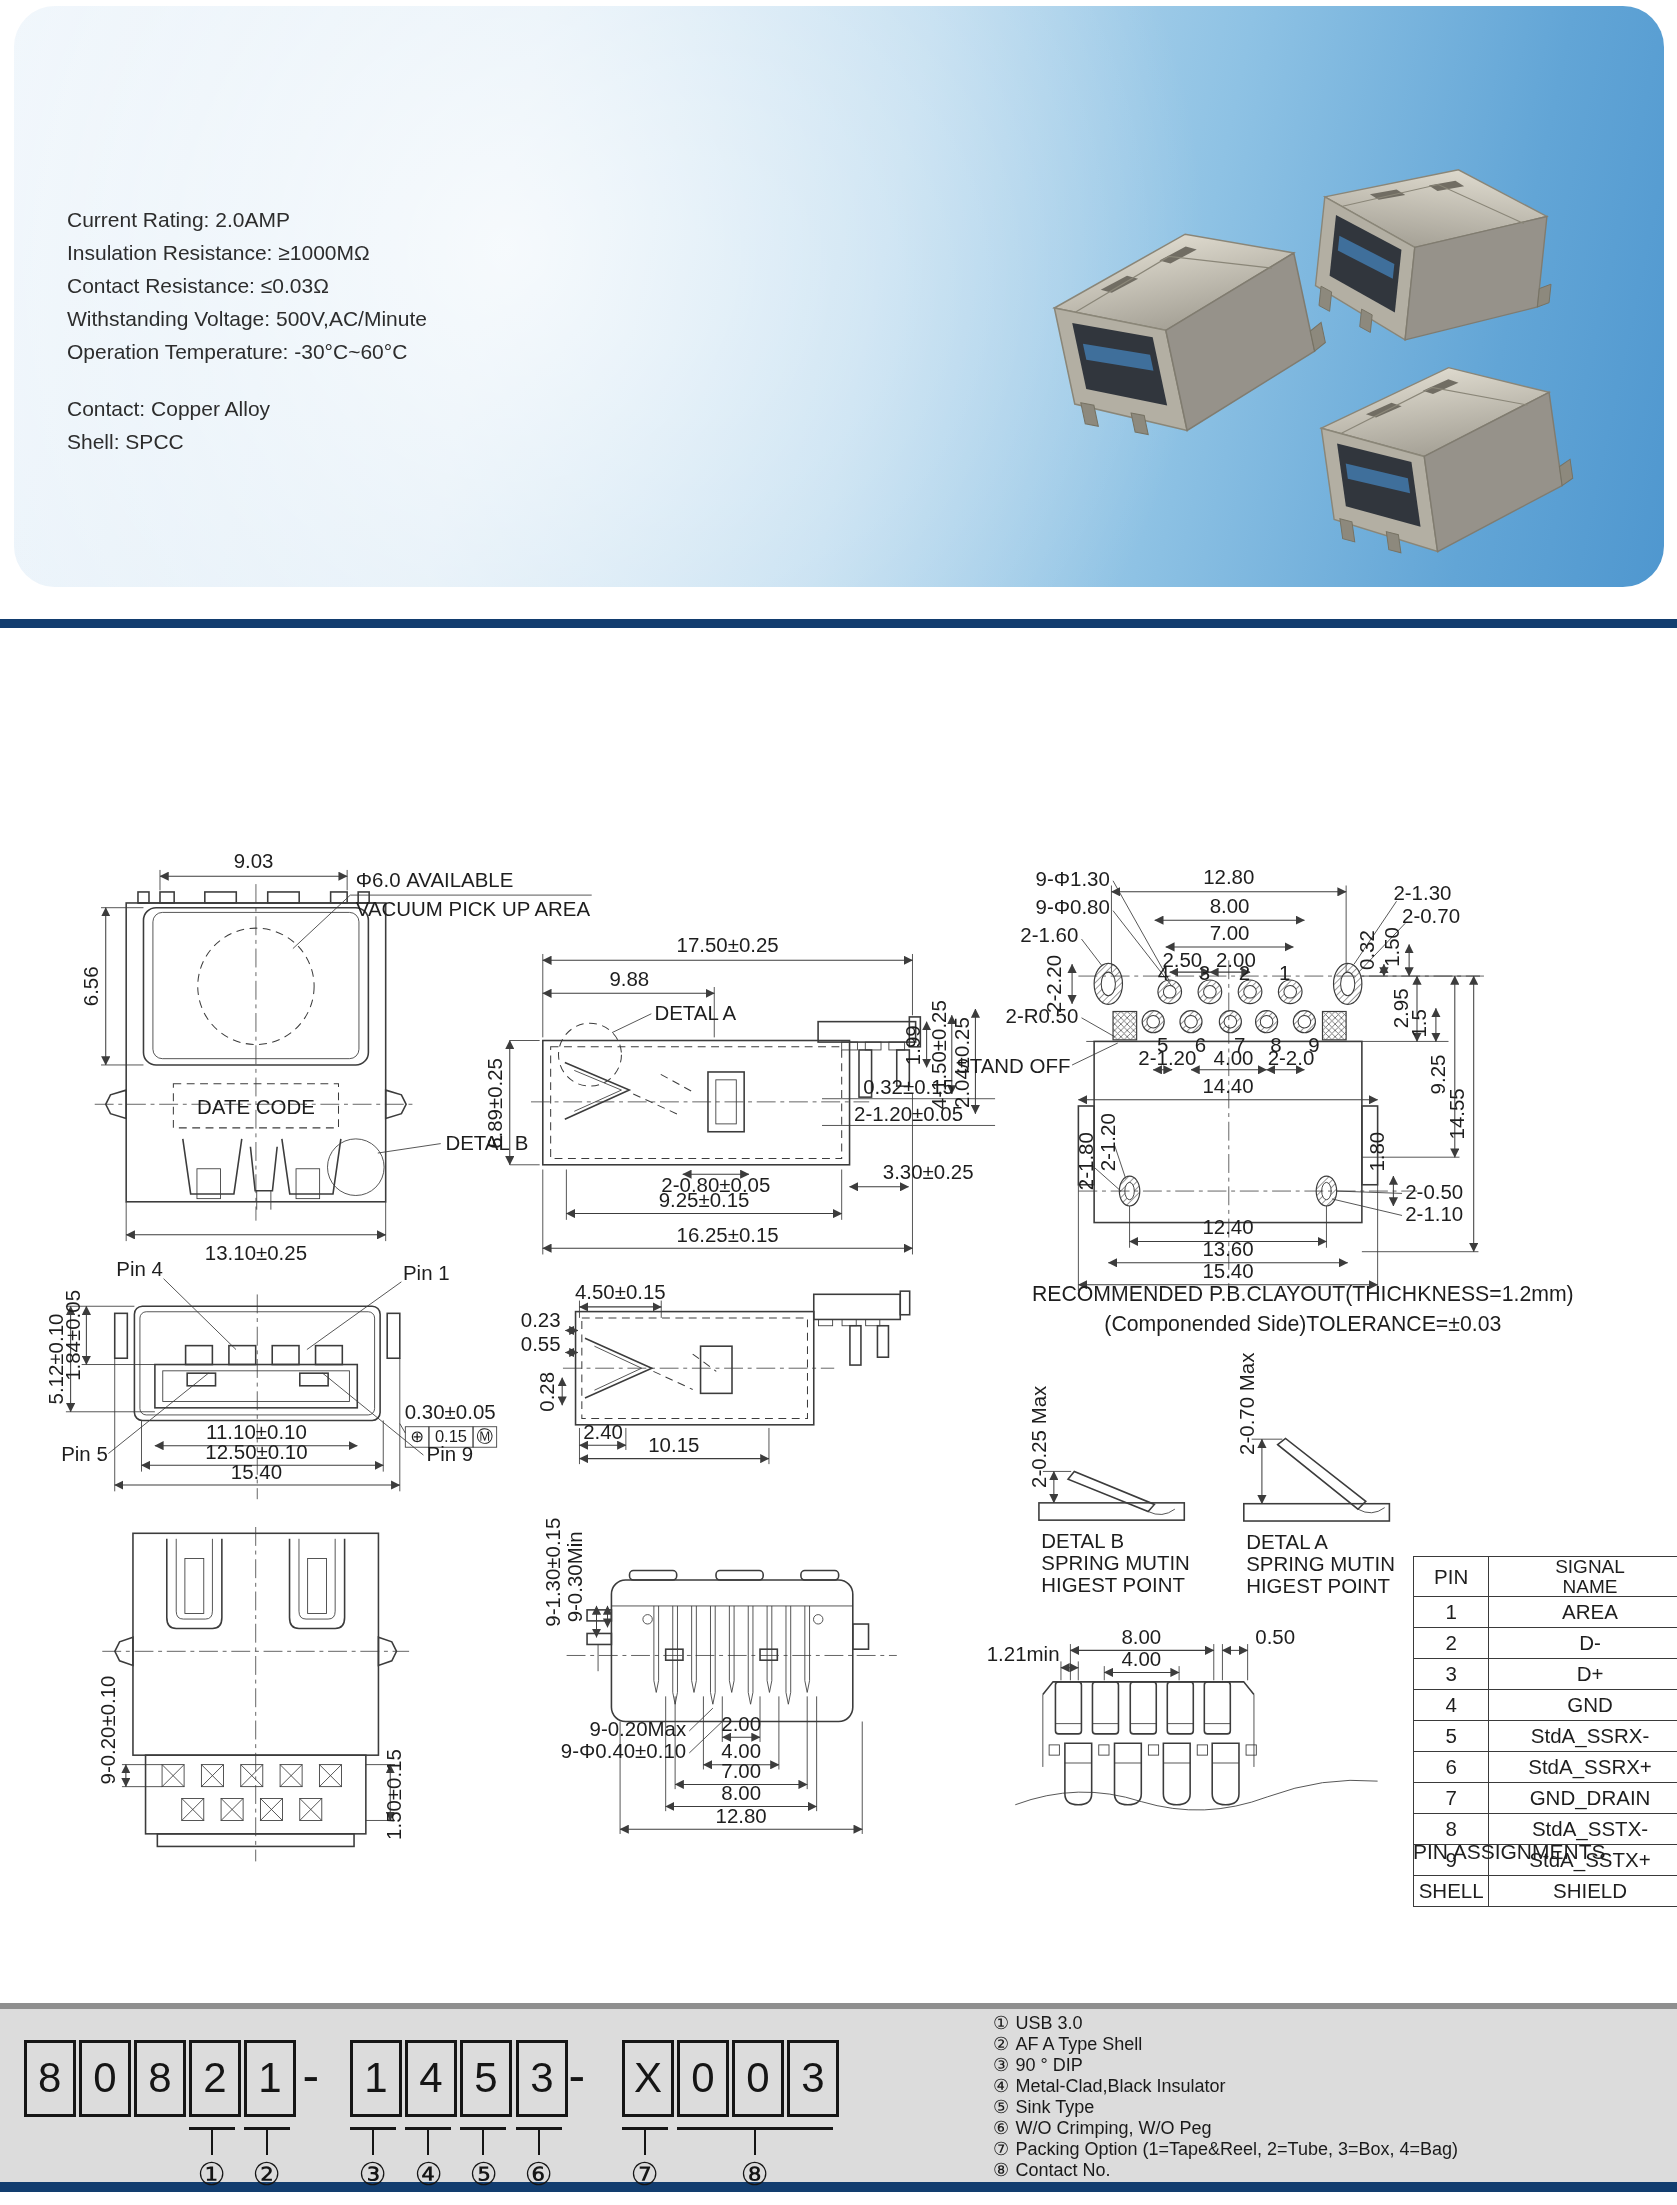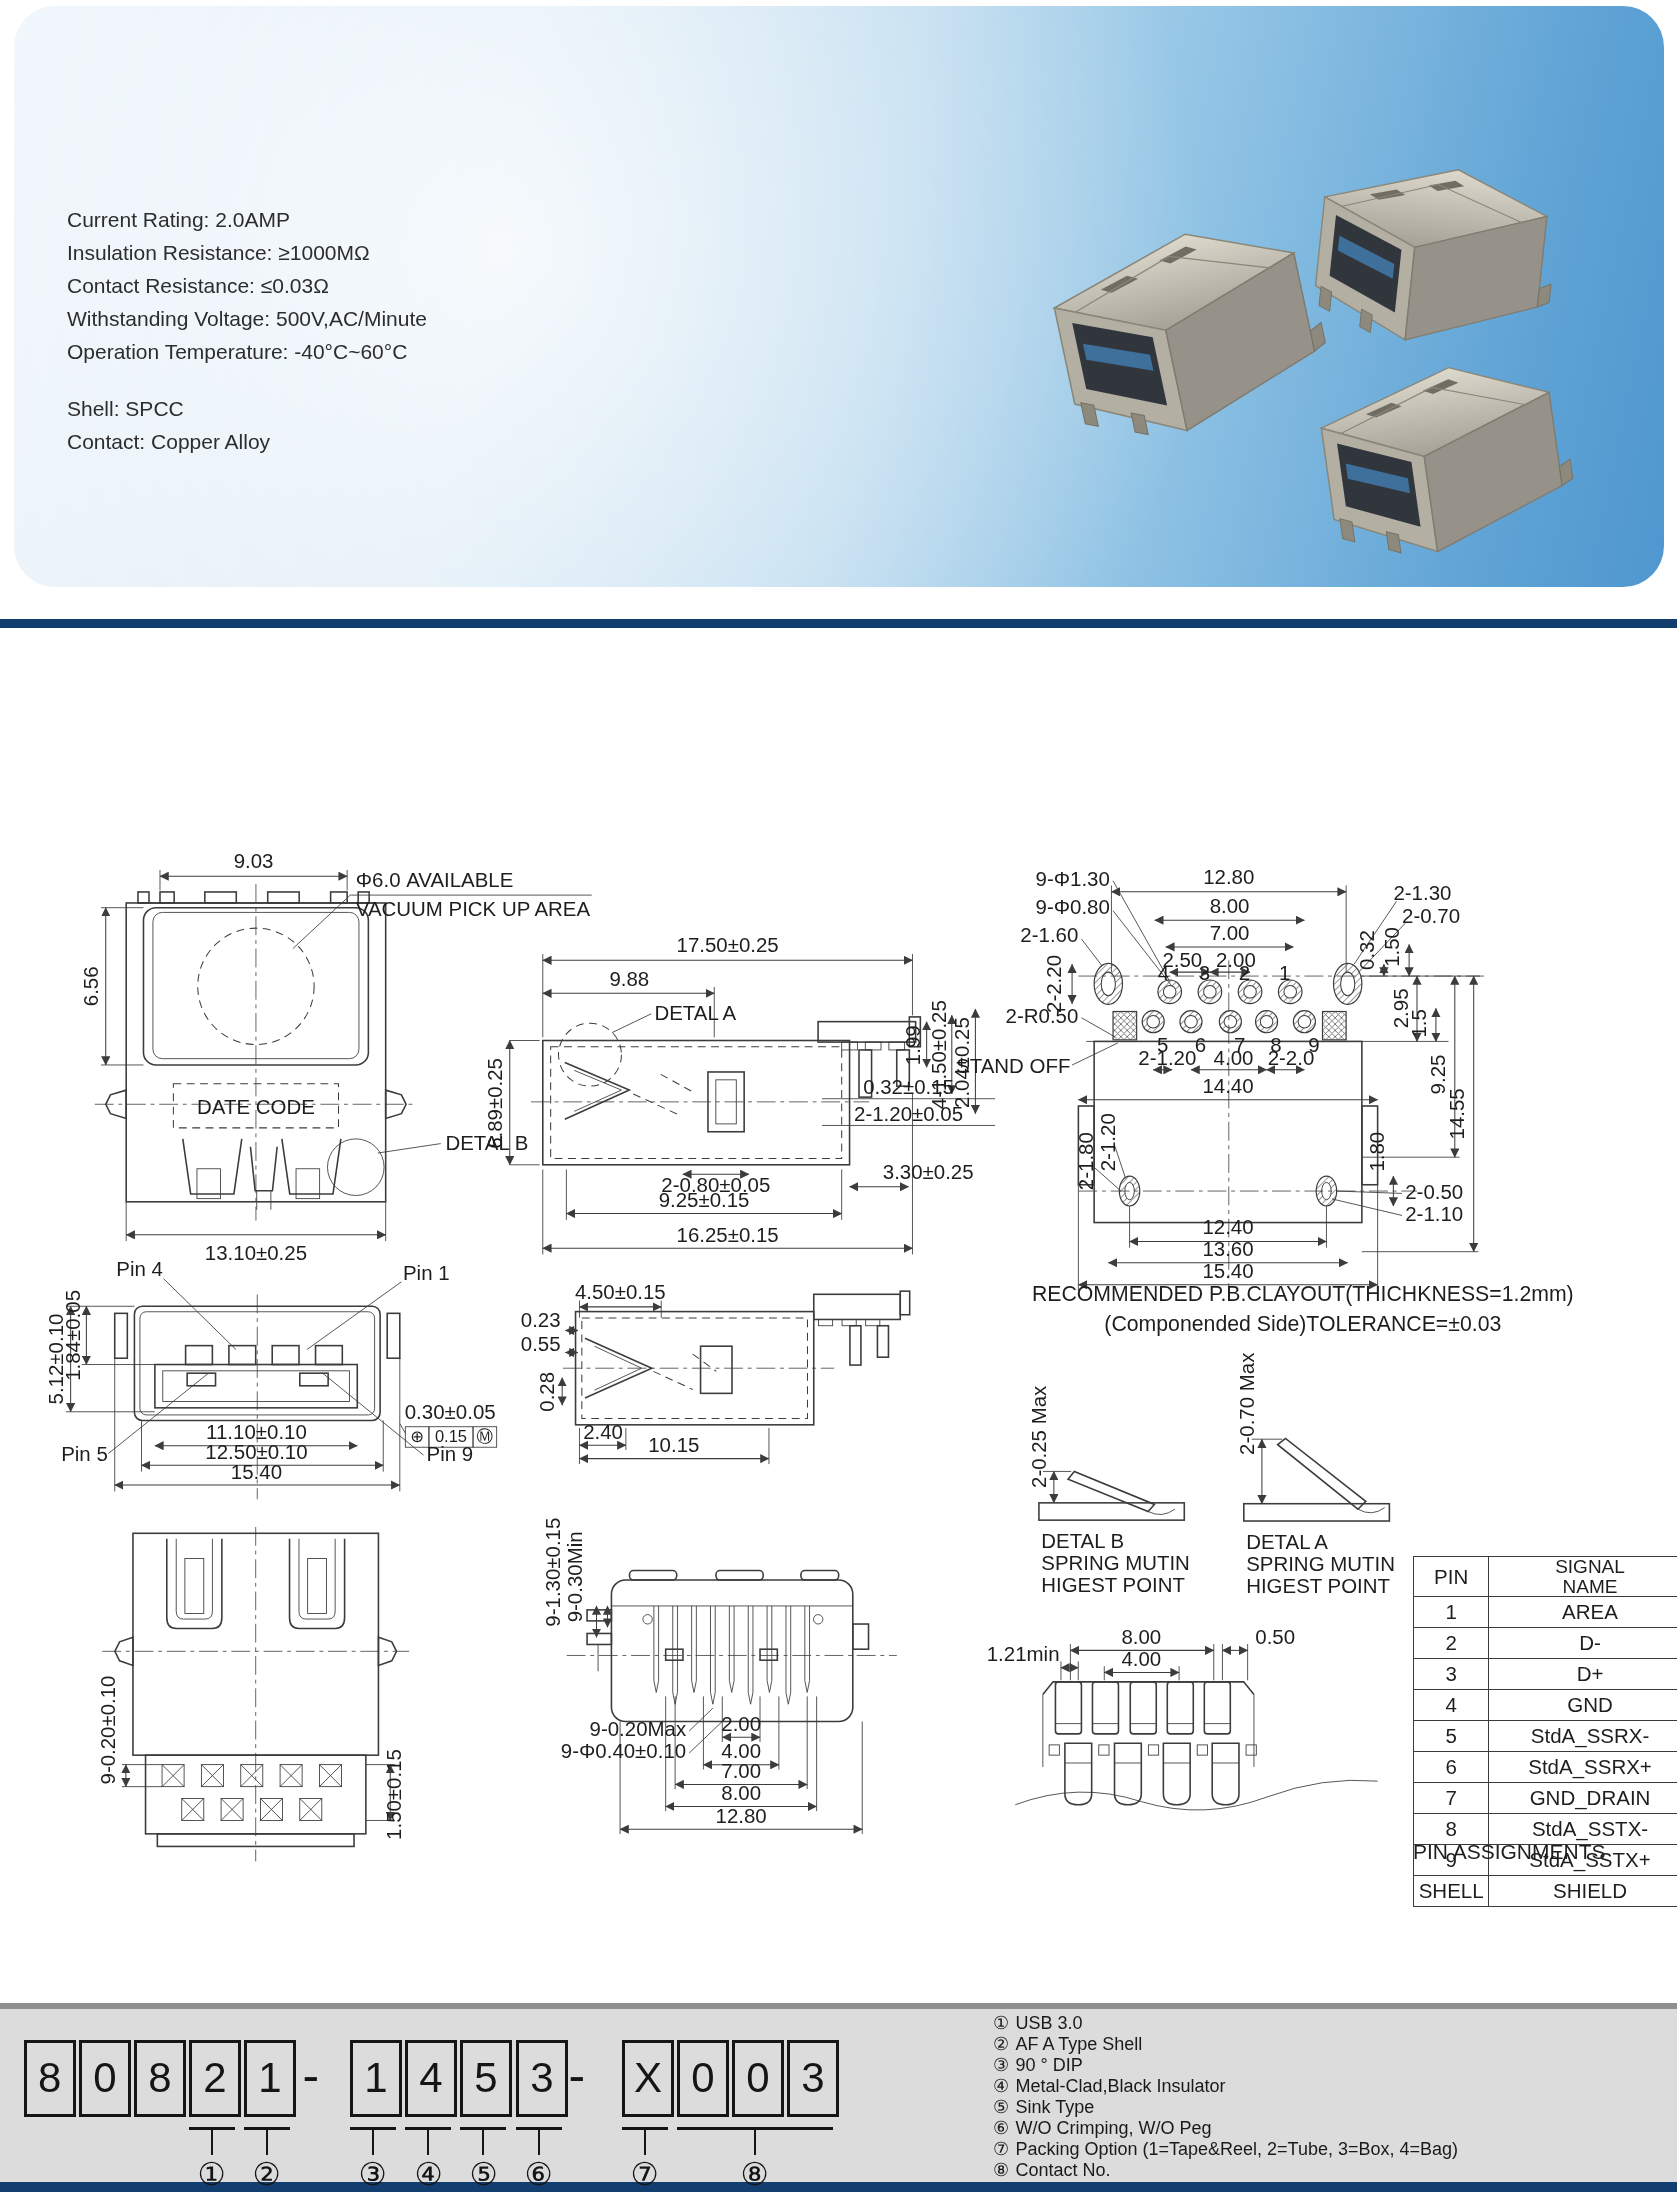--- a/index.html
+++ b/index.html
@@ -82,25 +82,25 @@
     </defs>
   </svg>
 
   <div class="banner"></div>
 
   <div class="specs">
     <div>Current Rating: 2.0AMP</div>
     <div>Insulation Resistance: ≥1000MΩ</div>
     <div>Contact Resistance: ≤0.03Ω</div>
     <div>Withstanding Voltage: 500V,AC/Minute</div>
-    <div>Operation Temperature: -40°C~60°C</div>
+    <div>Operation Temperature: -30°C~60°C</div>
   </div>
   <div class="specs2">
+    <div>Contact: Copper Alloy</div>
     <div>Shell: SPCC</div>
-    <div>Contact: Copper Alloy</div>
   </div>
 
   <svg style="left:990px;top:69px;" width="677" height="512" viewBox="0 0 860 650">
     <use href="#conn" transform="translate(55,240) rotate(-12) scale(1.3)"></use>
     <use href="#conn" transform="translate(420,100) rotate(6) scale(1.18)"></use>
     <use href="#conn" transform="translate(400,395) rotate(-8) scale(1.22)"></use>
   </svg>
 
   <div class="divider"></div>
 

